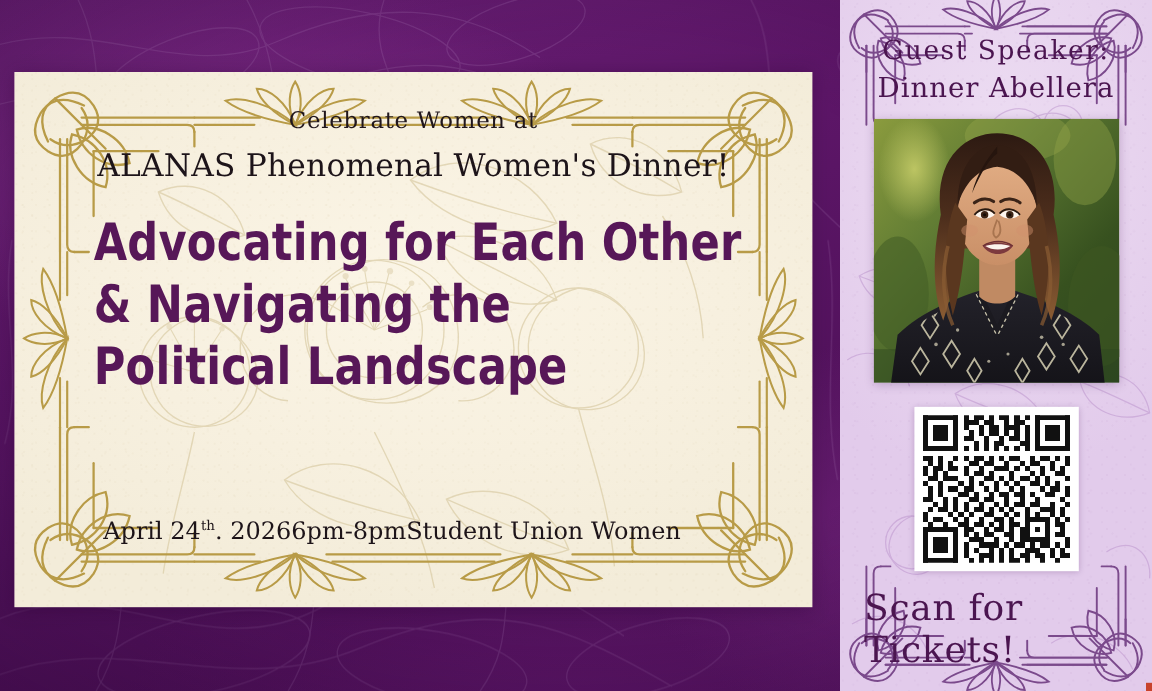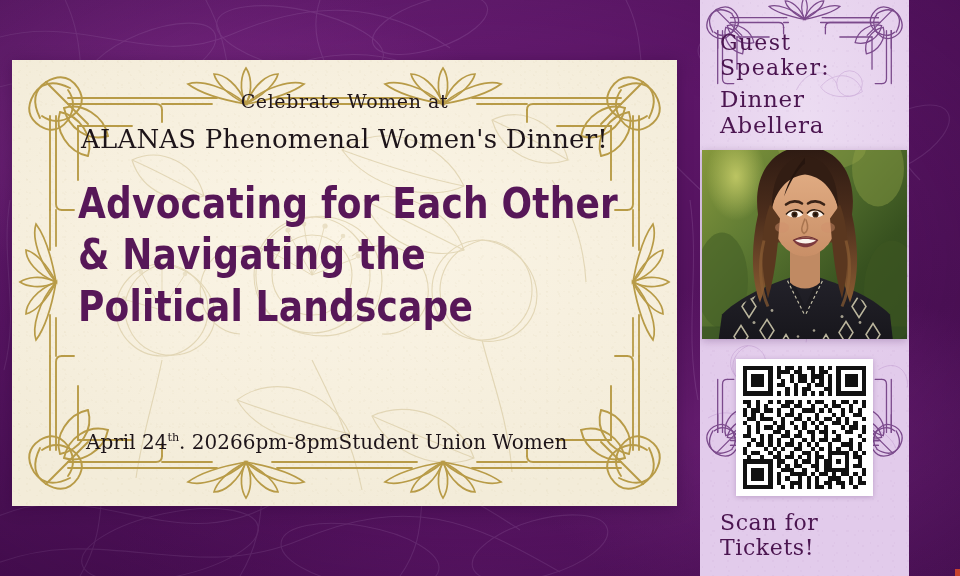--- a/index.html
+++ b/index.html
@@ -109,21 +109,21 @@
     font-size:20px;
     color:#1d1419;
     white-space:nowrap;
   }
   .details sup { font-size:.56em; vertical-align:super; }
 
   
   .sidebar {
     position:absolute;
     left:700px; top:0;
-    width:209px; height:576px;
+    width:260px; height:576px;
     background:
       radial-gradient(ellipse 80% 50% at 50% 20%, #ecdcf2 0%, #e7d3ee 55%, #e2cbeb 100%);
     overflow:hidden;
   }
   .sidebar-noise {
     position:absolute; inset:0; opacity:.5;
     background-image:
       radial-gradient(circle at 20% 25%, rgba(120,60,140,.07) 0 1px, transparent 1px),
       radial-gradient(circle at 62% 71%, rgba(120,60,140,.06) 0 1px, transparent 1px),
       radial-gradient(circle at 85% 40%, rgba(120,60,140,.07) 0 1px, transparent 1px);
@@ -166,21 +166,21 @@
     width:137px; height:137px;
     background:#ffffff;
     padding:7px;
     box-shadow:0 1px 5px rgba(60,10,80,.22);
   }
   .qr { width:100%; height:100%; display:block; }
 
   .sb-cta {
     margin-top:14px;
     font-family:"DejaVu Serif", serif;
-    font-size:22px;
+    font-size:30px;
     letter-spacing:.6px;
     color:#4b1550;
   }
 
   .corner-dot {
     position:absolute;
     right:0; bottom:0;
     width:5px; height:7px;
     background:#c8422c;
   }

